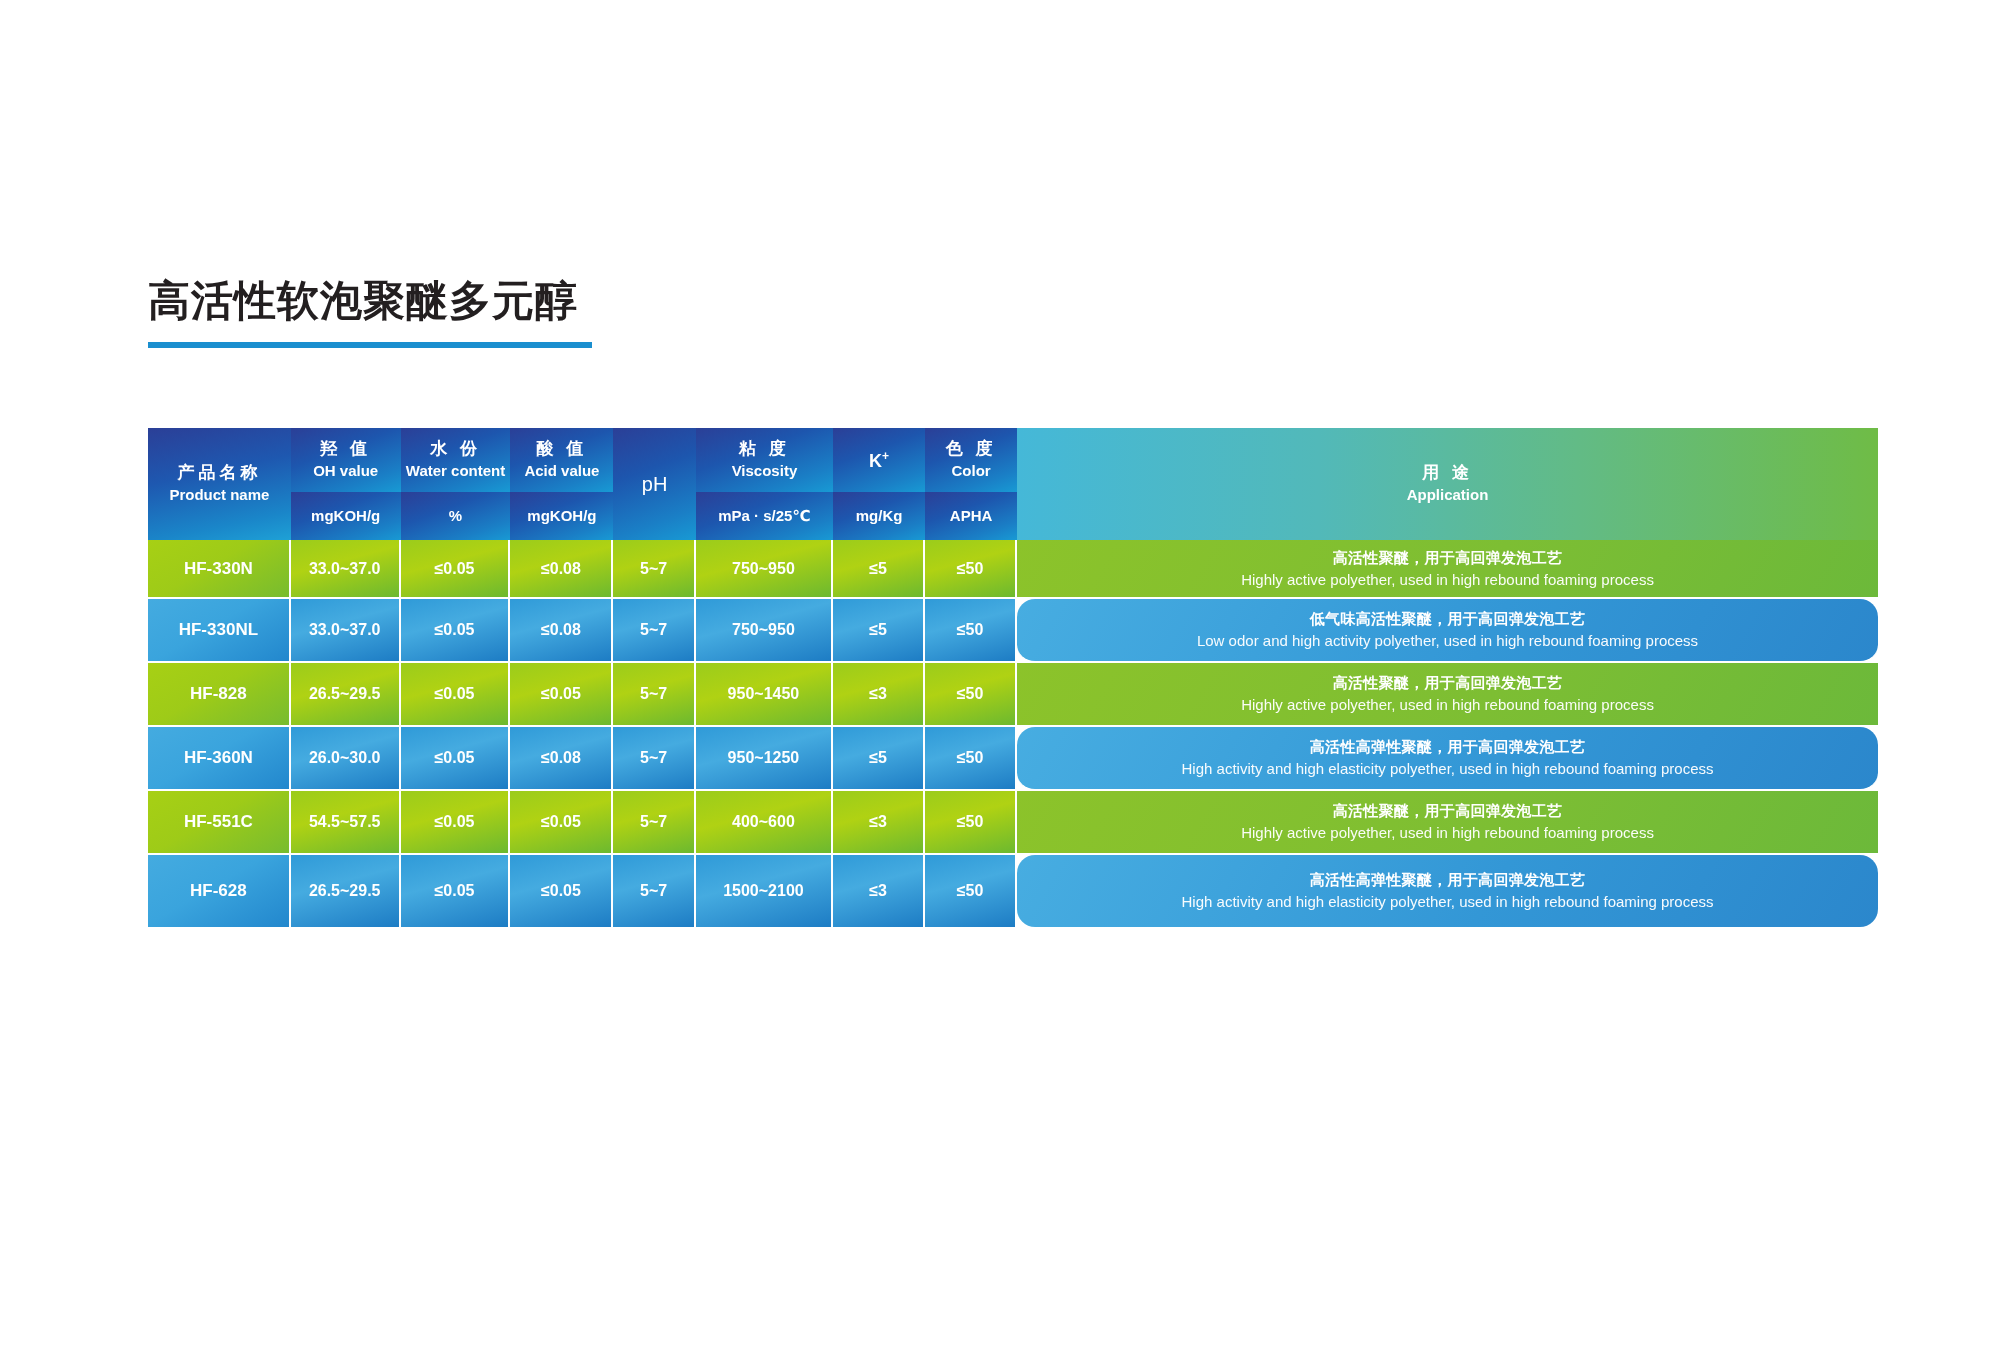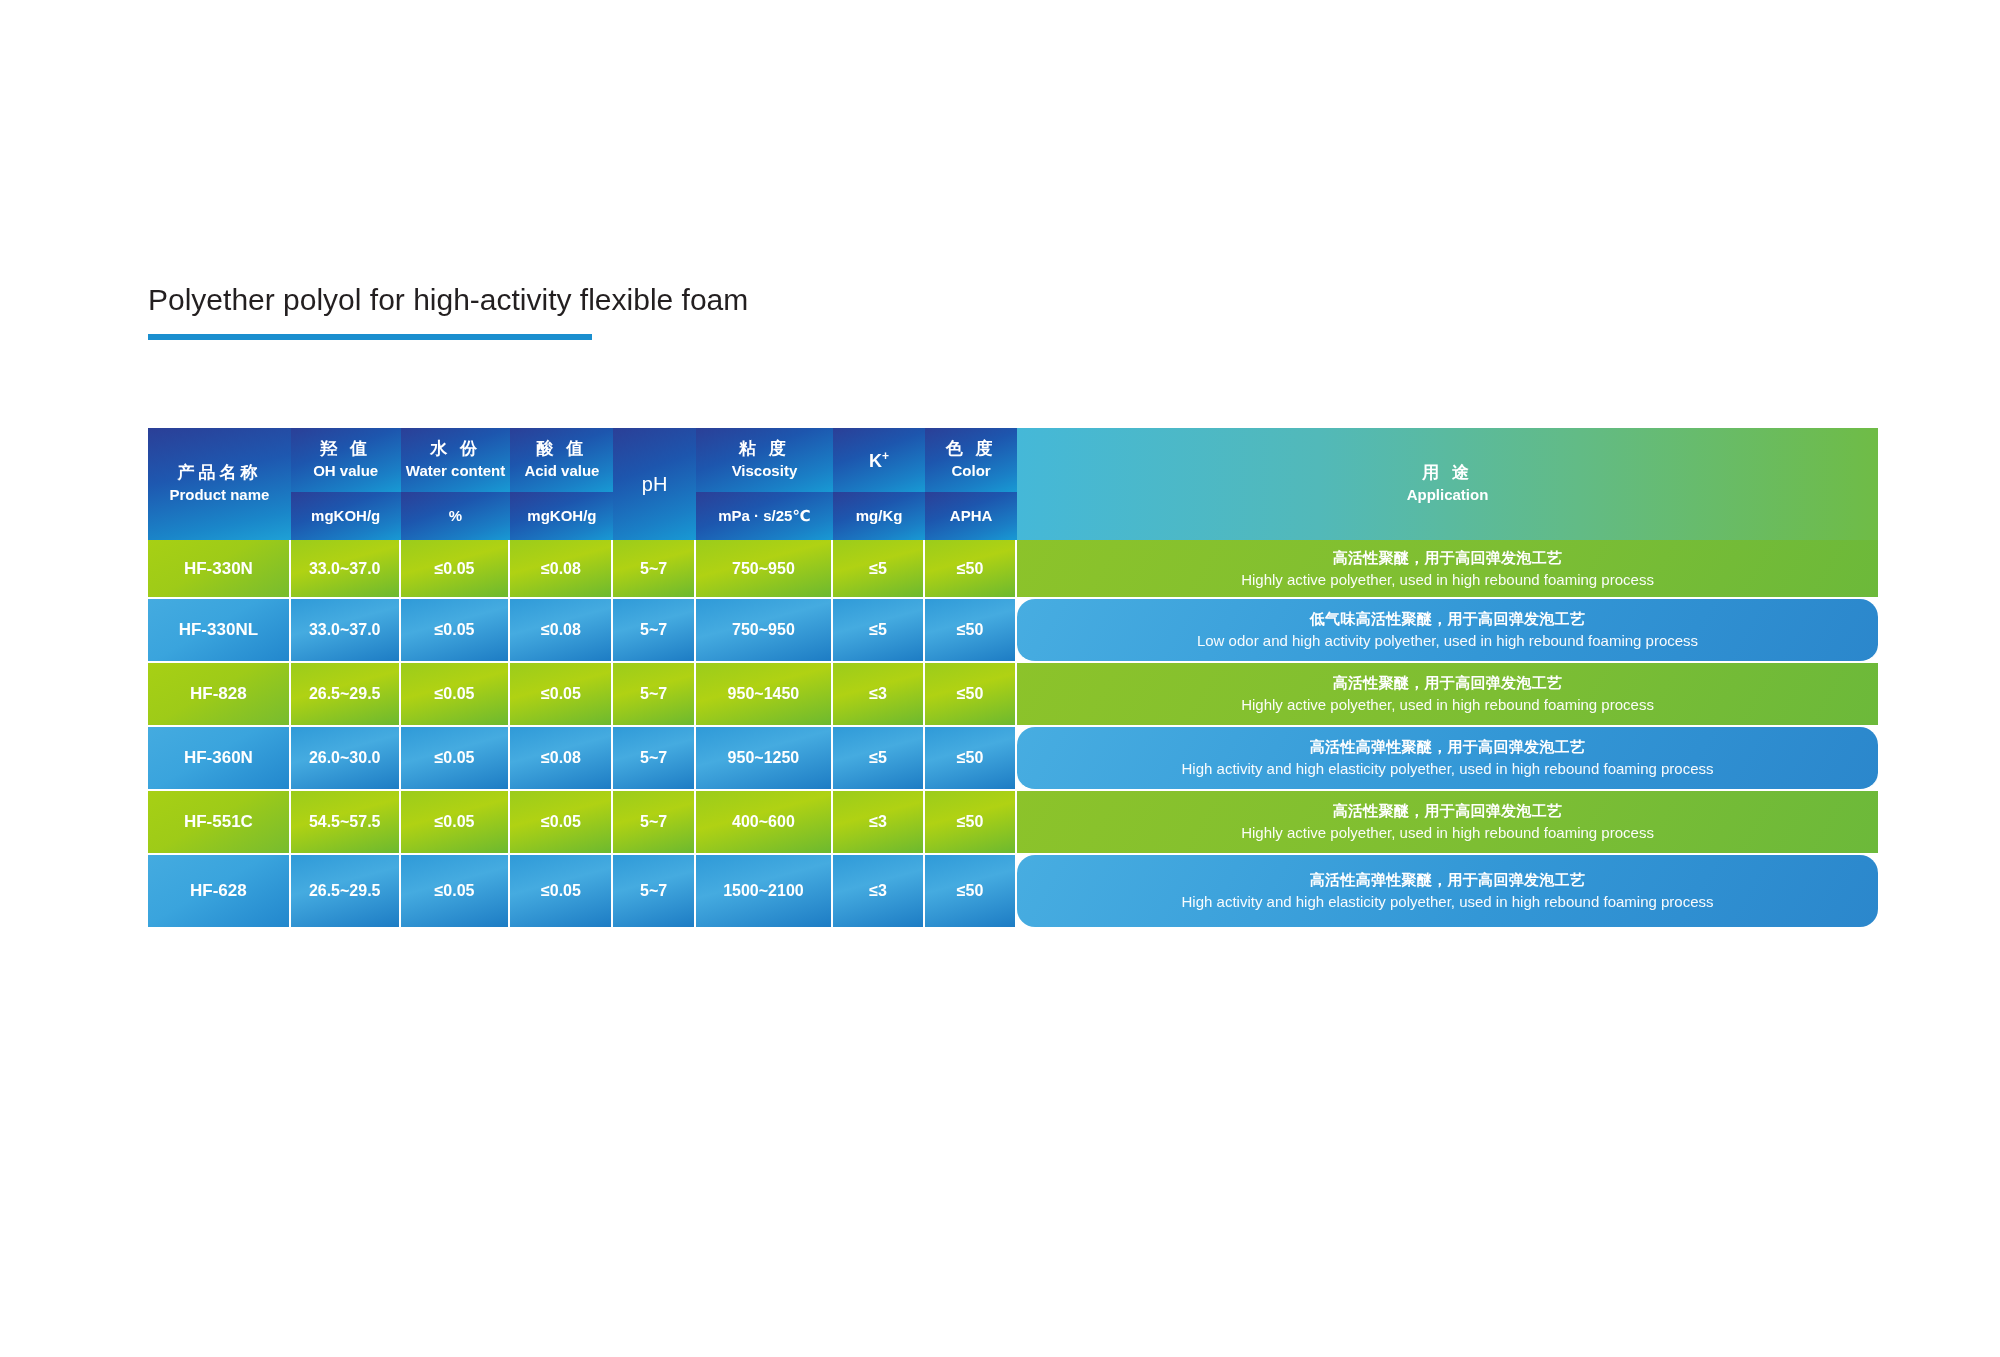--- a/index.html
+++ b/index.html
@@ -154,21 +154,21 @@
   #spec-table td { border-right: 2px solid #ffffff; border-bottom: 2px solid #ffffff; }
   #spec-table td.last-col { border-right: 0; }
   #spec-table tr.last-row td { border-bottom: 0; }
 </style>
 </head>
 <body>
 
 <div id="page">
 
   <div id="title-block">
-    <div id="title-en">Polyether polyol for high-activity flexible foam</div>
+    <div id="title-cn">高活性软泡聚醚多元醇</div>
     <div id="title-rule" style="background: rgb(26, 143, 207);"></div>
   </div>
 
   <table id="spec-table">
     <colgroup>
       <col style="width:104px">
       <col style="width:80px">
       <col style="width:80px">
       <col style="width:75px">
       <col style="width:60px">

